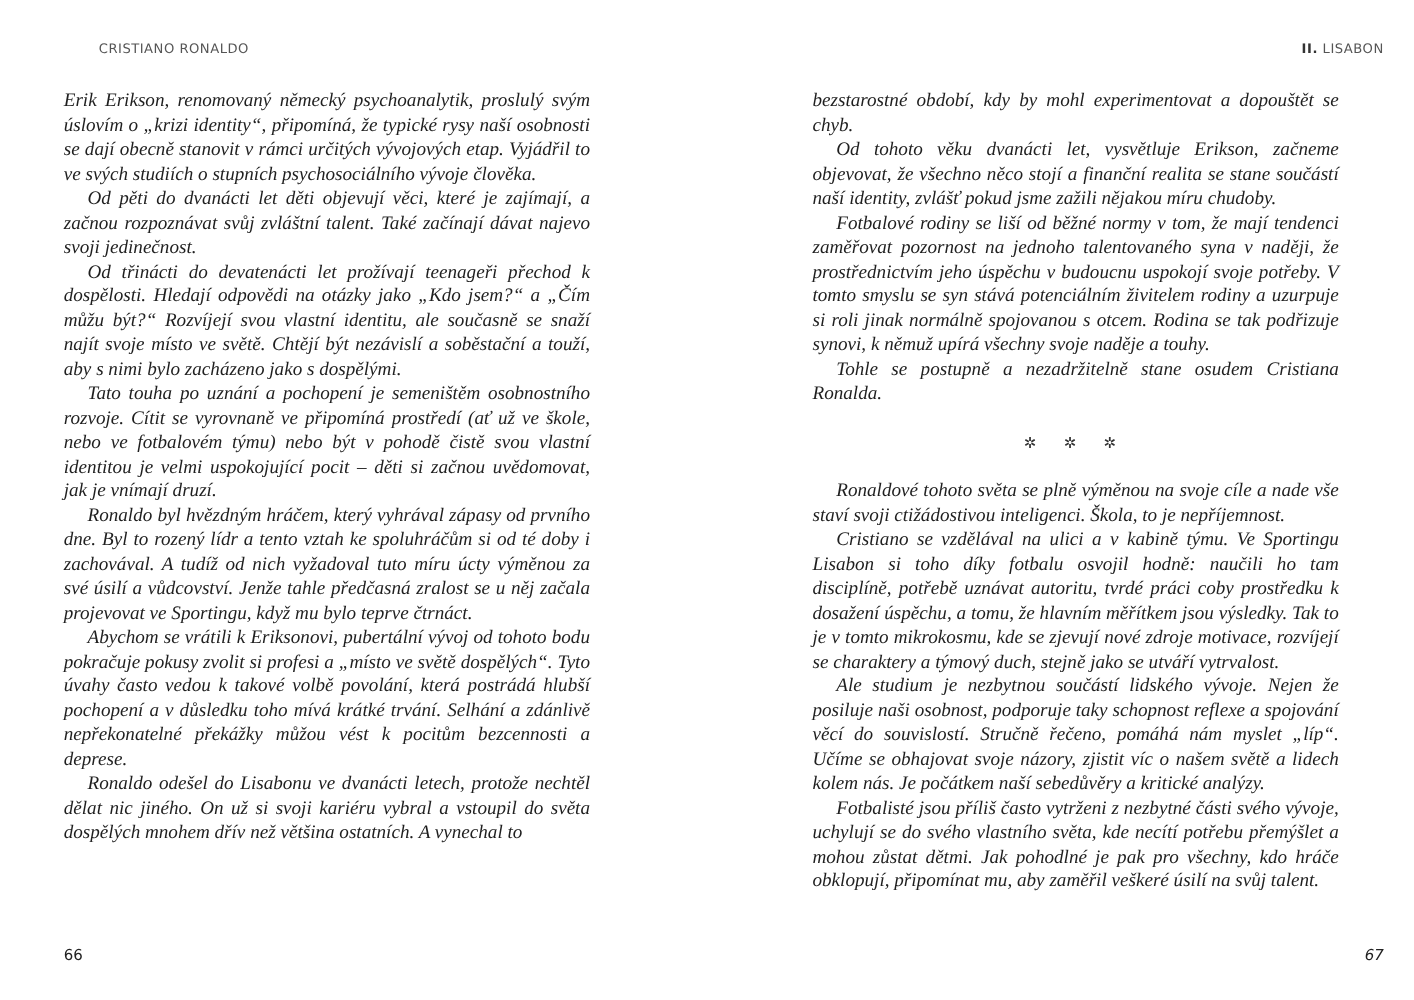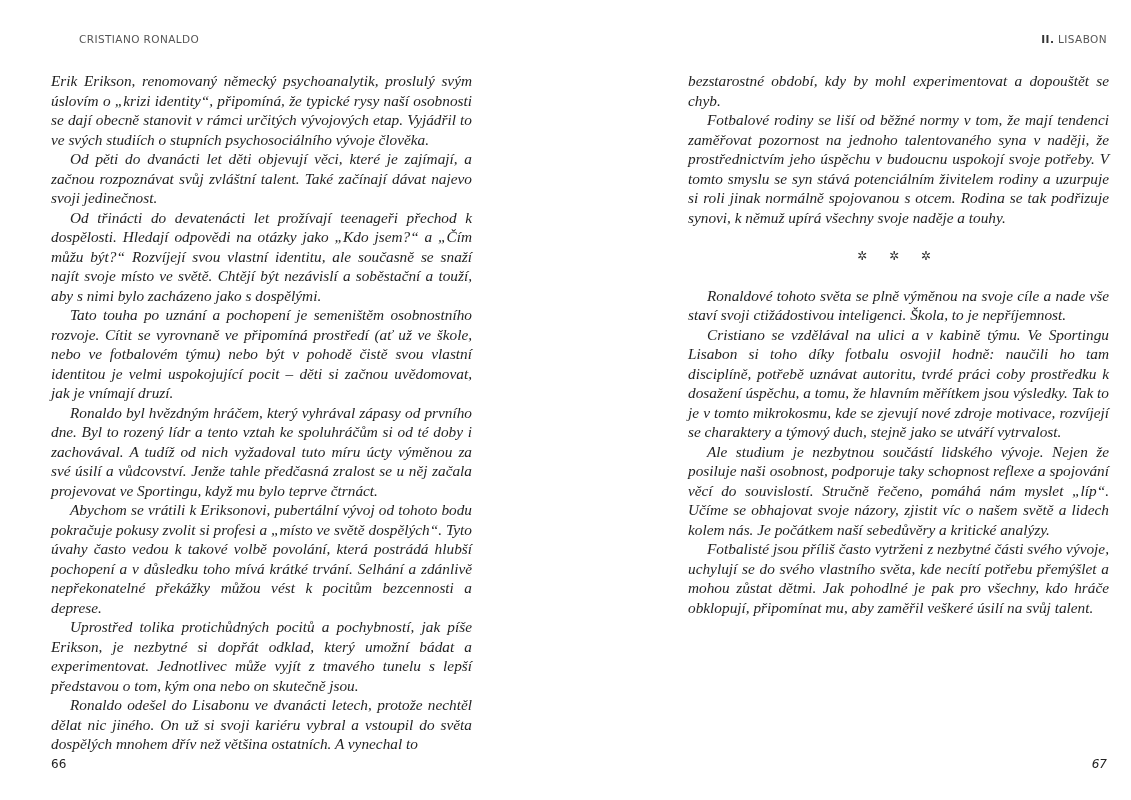--- a/index.html
+++ b/index.html
@@ -17,21 +17,21 @@
   .page.left .running-head { left: 51px; margin-left: 28px; }
   .page.right .running-head { right: 24px; text-align: right; }
   .running-head .num { font-weight: bold; color: #333; }
   .textblock {
     position: absolute; top: 71px;
     font-family: "Liberation Serif", serif;
     font-size: 15.3px; line-height: 19.5px; color: #1f1f1f;
     text-align: justify; hyphens: manual; font-style: italic;
   }
   .page.left .textblock { left: 51px; width: 421px; }
-  .page.right .textblock { left: 84px; width: 421px; margin-left: 38px; }
+  .page.right .textblock { left: 84px; width: 421px; }
   .para { margin: 0; text-indent: 19px; }
   .para.noindent { text-indent: 0; }
   .ornament {
     text-align: center; letter-spacing: 9px;
     font-family: "DejaVu Sans", sans-serif; font-size: 12px; color: #333;
     height: 58.5px; line-height: 58.5px;
   }
   .folio {
     position: absolute; top: 757px;
     font-family: "DejaVu Sans", sans-serif; font-size: 12px; color: #222;
@@ -46,34 +46,35 @@
 
   <div class="page left">
     <div class="running-head">CRISTIANO RONALDO</div>
     <div class="textblock">
       <p class="para noindent">Erik Erikson, renomovaný německý psychoanalytik, proslulý svým úslovím o „krizi identity“, připomíná, že typické rysy naší osobnosti se dají obecně stanovit v rámci určitých vývojových etap. Vyjádřil to ve svých studiích o stupních psychosociálního vývoje člověka.</p>
       <p class="para">Od pěti do dvanácti let děti objevují věci, které je zajímají, a začnou rozpoznávat svůj zvláštní talent. Také začínají dávat najevo svoji jedinečnost.</p>
       <p class="para">Od třinácti do devatenácti let prožívají teenageři přechod k dospělosti. Hledají odpovědi na otázky jako „Kdo jsem?“ a „Čím můžu být?“ Rozvíjejí svou vlastní identitu, ale současně se snaží najít svoje místo ve světě. Chtějí být nezávislí a soběstační a touží, aby s nimi bylo zacházeno jako s dospělými.</p>
       <p class="para">Tato touha po uznání a pochopení je semeništěm osobnostního rozvoje. Cítit se vyrovnaně ve připomíná prostředí (ať už ve škole, nebo ve fotbalovém týmu) nebo být v pohodě čistě svou vlastní identitou je velmi uspokojující pocit – děti si začnou uvědomovat, jak je vnímají druzí.</p>
       <p class="para">Ronaldo byl hvězdným hráčem, který vyhrával zápasy od prvního dne. Byl to rozený lídr a tento vztah ke spoluhráčům si od té doby i zachovával. A tudíž od nich vyžadoval tuto míru úcty výměnou za své úsilí a vůdcovství. Jenže tahle předčasná zralost se u něj začala projevovat ve Sportingu, když mu bylo teprve čtrnáct.</p>
       <p class="para">Abychom se vrátili k Eriksonovi, pubertální vývoj od tohoto bodu pokračuje pokusy zvolit si profesi a „místo ve světě dospělých“. Tyto úvahy často vedou k takové volbě povolání, která postrádá hlubší pochopení a v důsledku toho mívá krátké trvání. Selhání a zdánlivě nepřekonatelné překážky můžou vést k pocitům bezcennosti a deprese.</p>
-      <p class="para">Uprostřed tolika protichůdných pocitů a pochybností, jak píše Erikson, je nezbytné si dopřát odklad, který umožní bádat a experimentovat. Jednotlivec může vyjít z tmavého tunelu s lepší představou o tom, kým ona nebo on skutečně jsou.</p>
       <p class="para">Ronaldo odešel do Lisabonu ve dvanácti letech, protože nechtěl dělat nic jiného. On už si svoji kariéru vybral a vstoupil do světa dospělých mnohem dřív než většina ostatních. A vynechal to</p>
     </div>
     <div class="folio">66</div>
   </div>
 
   <div class="page right">
     <div class="running-head">
       <span class="num">II.</span>
       <span>LISABON</span>
     </div>
     <div class="textblock">
       <p class="para noindent">bezstarostné období, kdy by mohl experimentovat a dopouštět se chyb.</p>
+      <p class="para">Od tohoto věku dvanácti let, vysvětluje Erikson, začneme objevovat, že všechno něco stojí a finanční realita se stane součástí naší identity, zvlášť pokud jsme zažili nějakou míru chudoby.</p>
       <p class="para">Fotbalové rodiny se liší od běžné normy v tom, že mají tendenci zaměřovat pozornost na jednoho talentovaného syna v naději, že prostřednictvím jeho úspěchu v budoucnu uspokojí svoje potřeby. V tomto smyslu se syn stává potenciálním živitelem rodiny a uzurpuje si roli jinak normálně spojovanou s otcem. Rodina se tak podřizuje synovi, k němuž upírá všechny svoje naděje a touhy.</p>
+      <p class="para">Tohle se postupně a nezadržitelně stane osudem Cristiana Ronalda.</p>
       <div class="ornament">✲ ✲ ✲</div>
       <p class="para">Ronaldové tohoto světa se plně výměnou na svoje cíle a nade vše staví svoji ctižádostivou inteligenci. Škola, to je nepříjemnost.</p>
       <p class="para">Cristiano se vzdělával na ulici a v kabině týmu. Ve Sportingu Lisabon si toho díky fotbalu osvojil hodně: naučili ho tam disciplíně, potřebě uznávat autoritu, tvrdé práci coby prostředku k dosažení úspěchu, a tomu, že hlavním měřítkem jsou výsledky. Tak to je v tomto mikrokosmu, kde se zjevují nové zdroje motivace, rozvíjejí se charaktery a týmový duch, stejně jako se utváří vytrvalost.</p>
       <p class="para">Ale studium je nezbytnou součástí lidského vývoje. Nejen že posiluje naši osobnost, podporuje taky schopnost reflexe a spojování věcí do souvislostí. Stručně řečeno, pomáhá nám myslet „líp“. Učíme se obhajovat svoje názory, zjistit víc o našem světě a lidech kolem nás. Je počátkem naší sebedůvěry a kritické analýzy.</p>
       <p class="para">Fotbalisté jsou příliš často vytrženi z nezbytné části svého vývoje, uchylují se do svého vlastního světa,  kde necítí potřebu přemýšlet a mohou zůstat dětmi. Jak pohodlné je pak pro všechny, kdo hráče obklopují, připomínat mu, aby zaměřil veškeré úsilí na svůj talent.</p>
     </div>
     <div class="folio">67</div>
   </div>
 
 </div>

